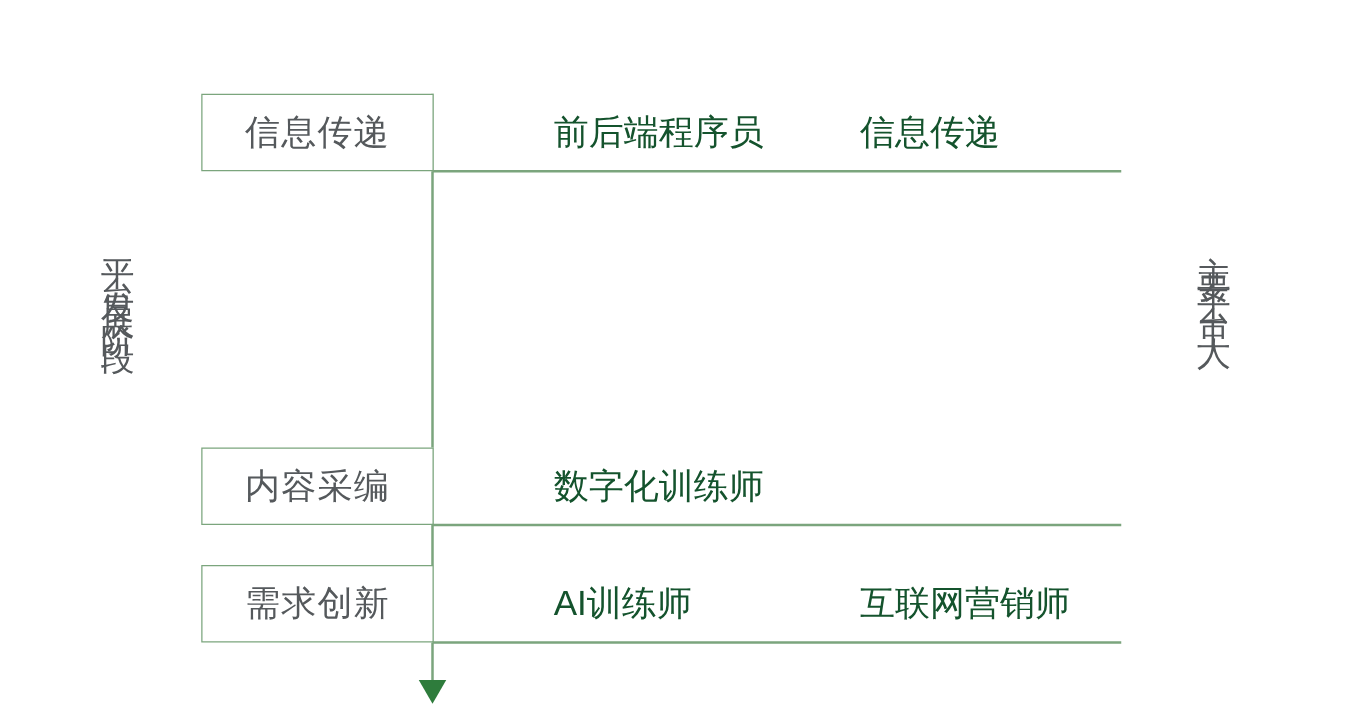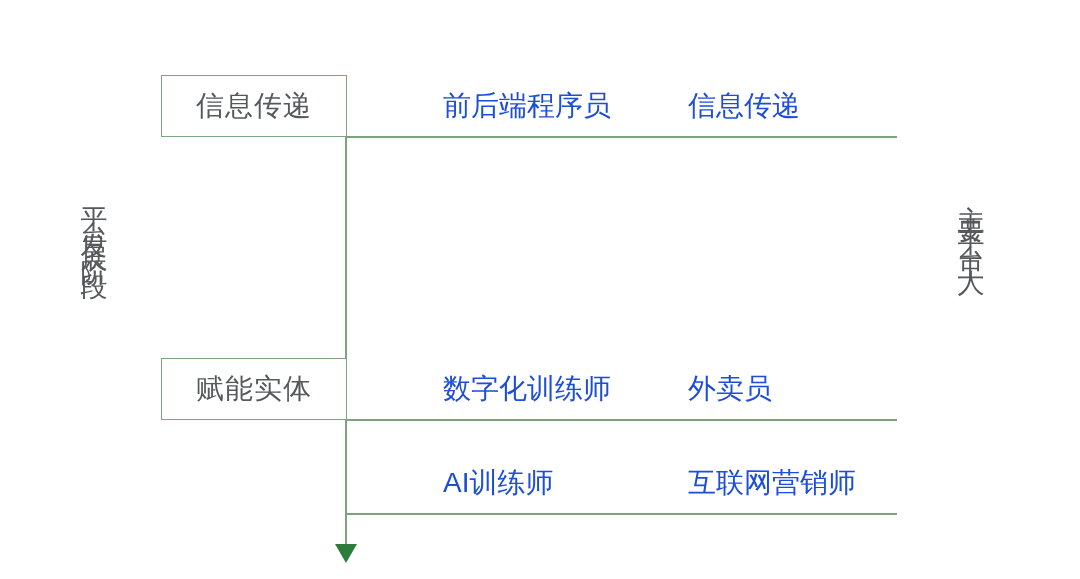--- a/index.html
+++ b/index.html
@@ -60,21 +60,21 @@
     bottom: -1px;
     height: 2px;
     background: #7ba57d;
   }
   .job {
     position: absolute;
     top: 0;
     height: 62px;
     line-height: 62px;
     font-size: 28px;
-    color: #1d4ed8;
+    color: #14532d;
     white-space: nowrap;
   }
   .job.col1 { left: 282px; }
   .job.col2 { left: 527px; }
 
   
   .vline {
     position: absolute;
     left: 345px;
     top: 75px;
@@ -111,26 +111,28 @@
     </div>
     <div class="divider"></div>
     <div class="job col1">前后端程序员</div>
     <div class="job col2">信息传递</div>
   </div>
 
 
 
   <div class="row" style="top:358px">
     <div class="stage-box">
-      <span>赋能实体</span>
+      <span>内容采编</span>
     </div>
     <div class="divider"></div>
     <div class="job col1">数字化训练师</div>
-    <div class="job col2">外卖员</div>
   </div>
 
   <div class="row" style="top:452px">
+    <div class="stage-box">
+      <span>需求创新</span>
+    </div>
     <div class="divider"></div>
     <div class="job col1">AI训练师</div>
     <div class="job col2">互联网营销师</div>
   </div>
 
 </div>
 
 </body></html>

